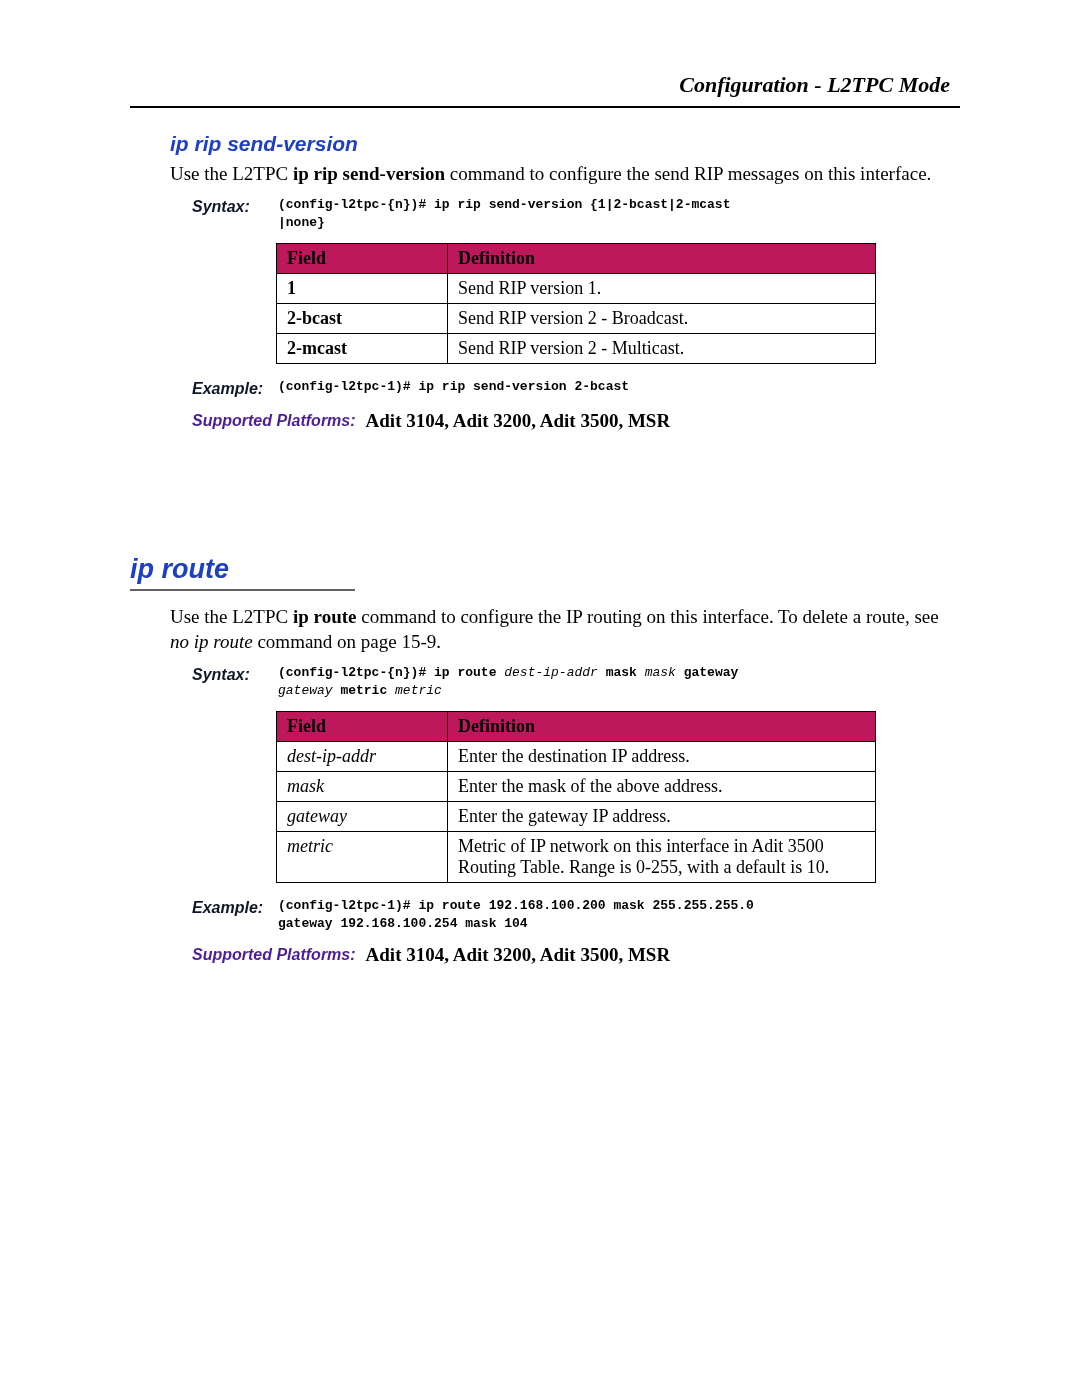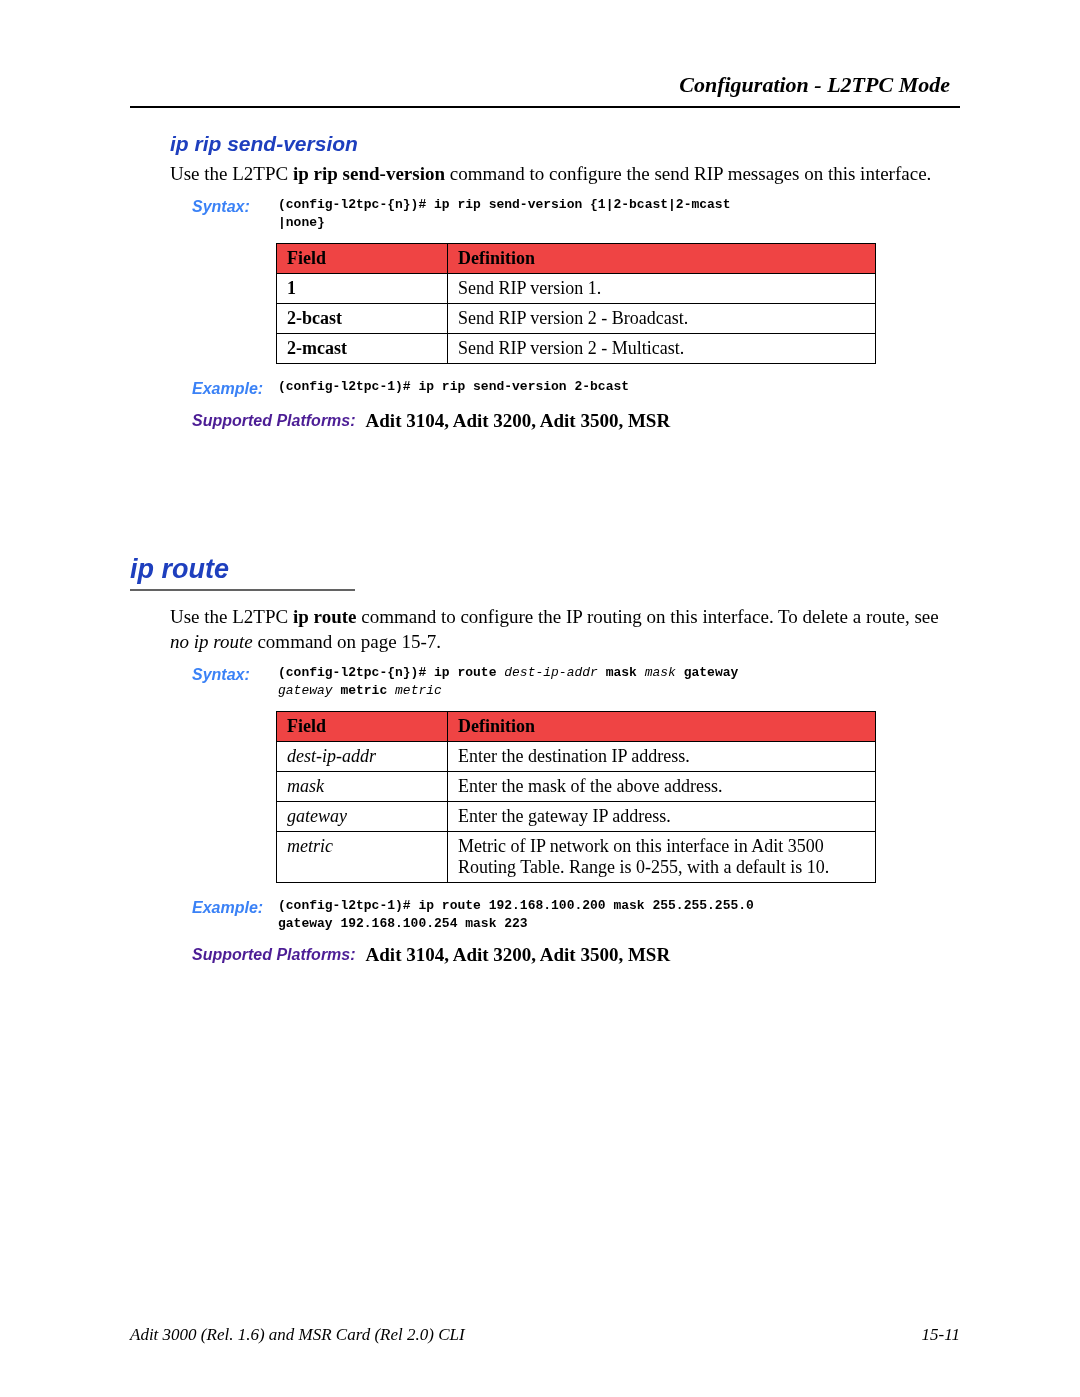--- a/index.html
+++ b/index.html
@@ -59,21 +59,21 @@
     font-size: 19px;
     line-height: 1.28;
     margin: 6px 0 10px 0;
   }
   .cmd-bold { font-weight: bold; }
   .cmd-italic { font-style: italic; }
   .label-col {
     display: inline-block;
     vertical-align: top;
     width: 82px;
-    color: #3b82f6;
+    color: #0f172a;
     font-family: Arial, Helvetica, sans-serif;
     font-weight: bold;
     font-style: italic;
     font-size: 16px;
     padding-top: 2px;
   }
   .label-col-wide {
     display: inline-block;
     vertical-align: top;
     color: #4c1d95;
@@ -103,21 +103,21 @@
     width: 600px;
     font-size: 18px;
   }
   table.def-table th, table.def-table td {
     border: 1px solid #000;
     padding: 4px 10px;
     text-align: left;
     vertical-align: top;
   }
   table.def-table th {
-    background: #ef4444;
+    background: #be185d;
     font-weight: bold;
   }
   table.def-table th.col-field { width: 150px; }
   .platforms-val {
     font-family: "Times New Roman", Times, serif;
     font-weight: bold;
     font-size: 19px;
   }
   .section-spacer { height: 110px; }
   .footer {
@@ -185,21 +185,21 @@
   </div>
 
   <div class="section-spacer"></div>
 
   <div>
     <div class="section-title">ip route</div>
     <hr class="section-underline">
 
     <div class="indent-block">
       <div class="body-text">
-        <span>Use the L2TPC </span><span class="cmd-bold">ip route</span><span> command to configure the IP routing on this interface. To delete a route, see </span><span class="cmd-italic">no ip route</span><span> command on page 15-7.</span>
+        <span>Use the L2TPC </span><span class="cmd-bold">ip route</span><span> command to configure the IP routing on this interface. To delete a route, see </span><span class="cmd-italic">no ip route</span><span> command on page 15-9.</span>
       </div>
 
       <div class="row-line" style="margin-left:22px;">
         <span class="label-col">Syntax:</span>
         <span class="value-col mono"><span>(config-l2tpc-{n})# ip route </span><span class="arg">dest-ip-addr</span><span> mask </span><span class="arg">mask</span><span> gateway </span>
 <span class="arg">gateway</span><span> metric </span><span class="arg">metric</span></span>
       </div>
 
       <table class="def-table">
         <tbody>
@@ -222,27 +222,23 @@
         <tr>
           <td class="cmd-italic">metric</td>
           <td>Metric of IP network on this interface in Adit 3500 Routing Table. Range is 0-255, with a default is 10.</td>
         </tr>
       </tbody>
         </table>
 
       <div class="row-line" style="margin-left:22px;">
         <span class="label-col">Example:</span>
         <span class="value-col mono"><span>(config-l2tpc-1)# ip route 192.168.100.200 mask 255.255.255.0</span>
-<span>gateway 192.168.100.254 mask 223</span></span>
+<span>gateway 192.168.100.254 mask 104</span></span>
       </div>
 
       <div class="row-line" style="margin-left:22px;">
         <span class="label-col-wide">Supported Platforms:</span>
         <span class="platforms-val" style="margin-left:6px;">Adit 3104, Adit 3200, Adit 3500, MSR</span>
       </div>
     </div>
   </div>
 
-  <div class="footer">
-    <span>Adit 3000 (Rel. 1.6) and MSR Card (Rel 2.0) CLI</span>
-    <span>15-11</span>
-  </div>
 </div>
 
 </body></html>

